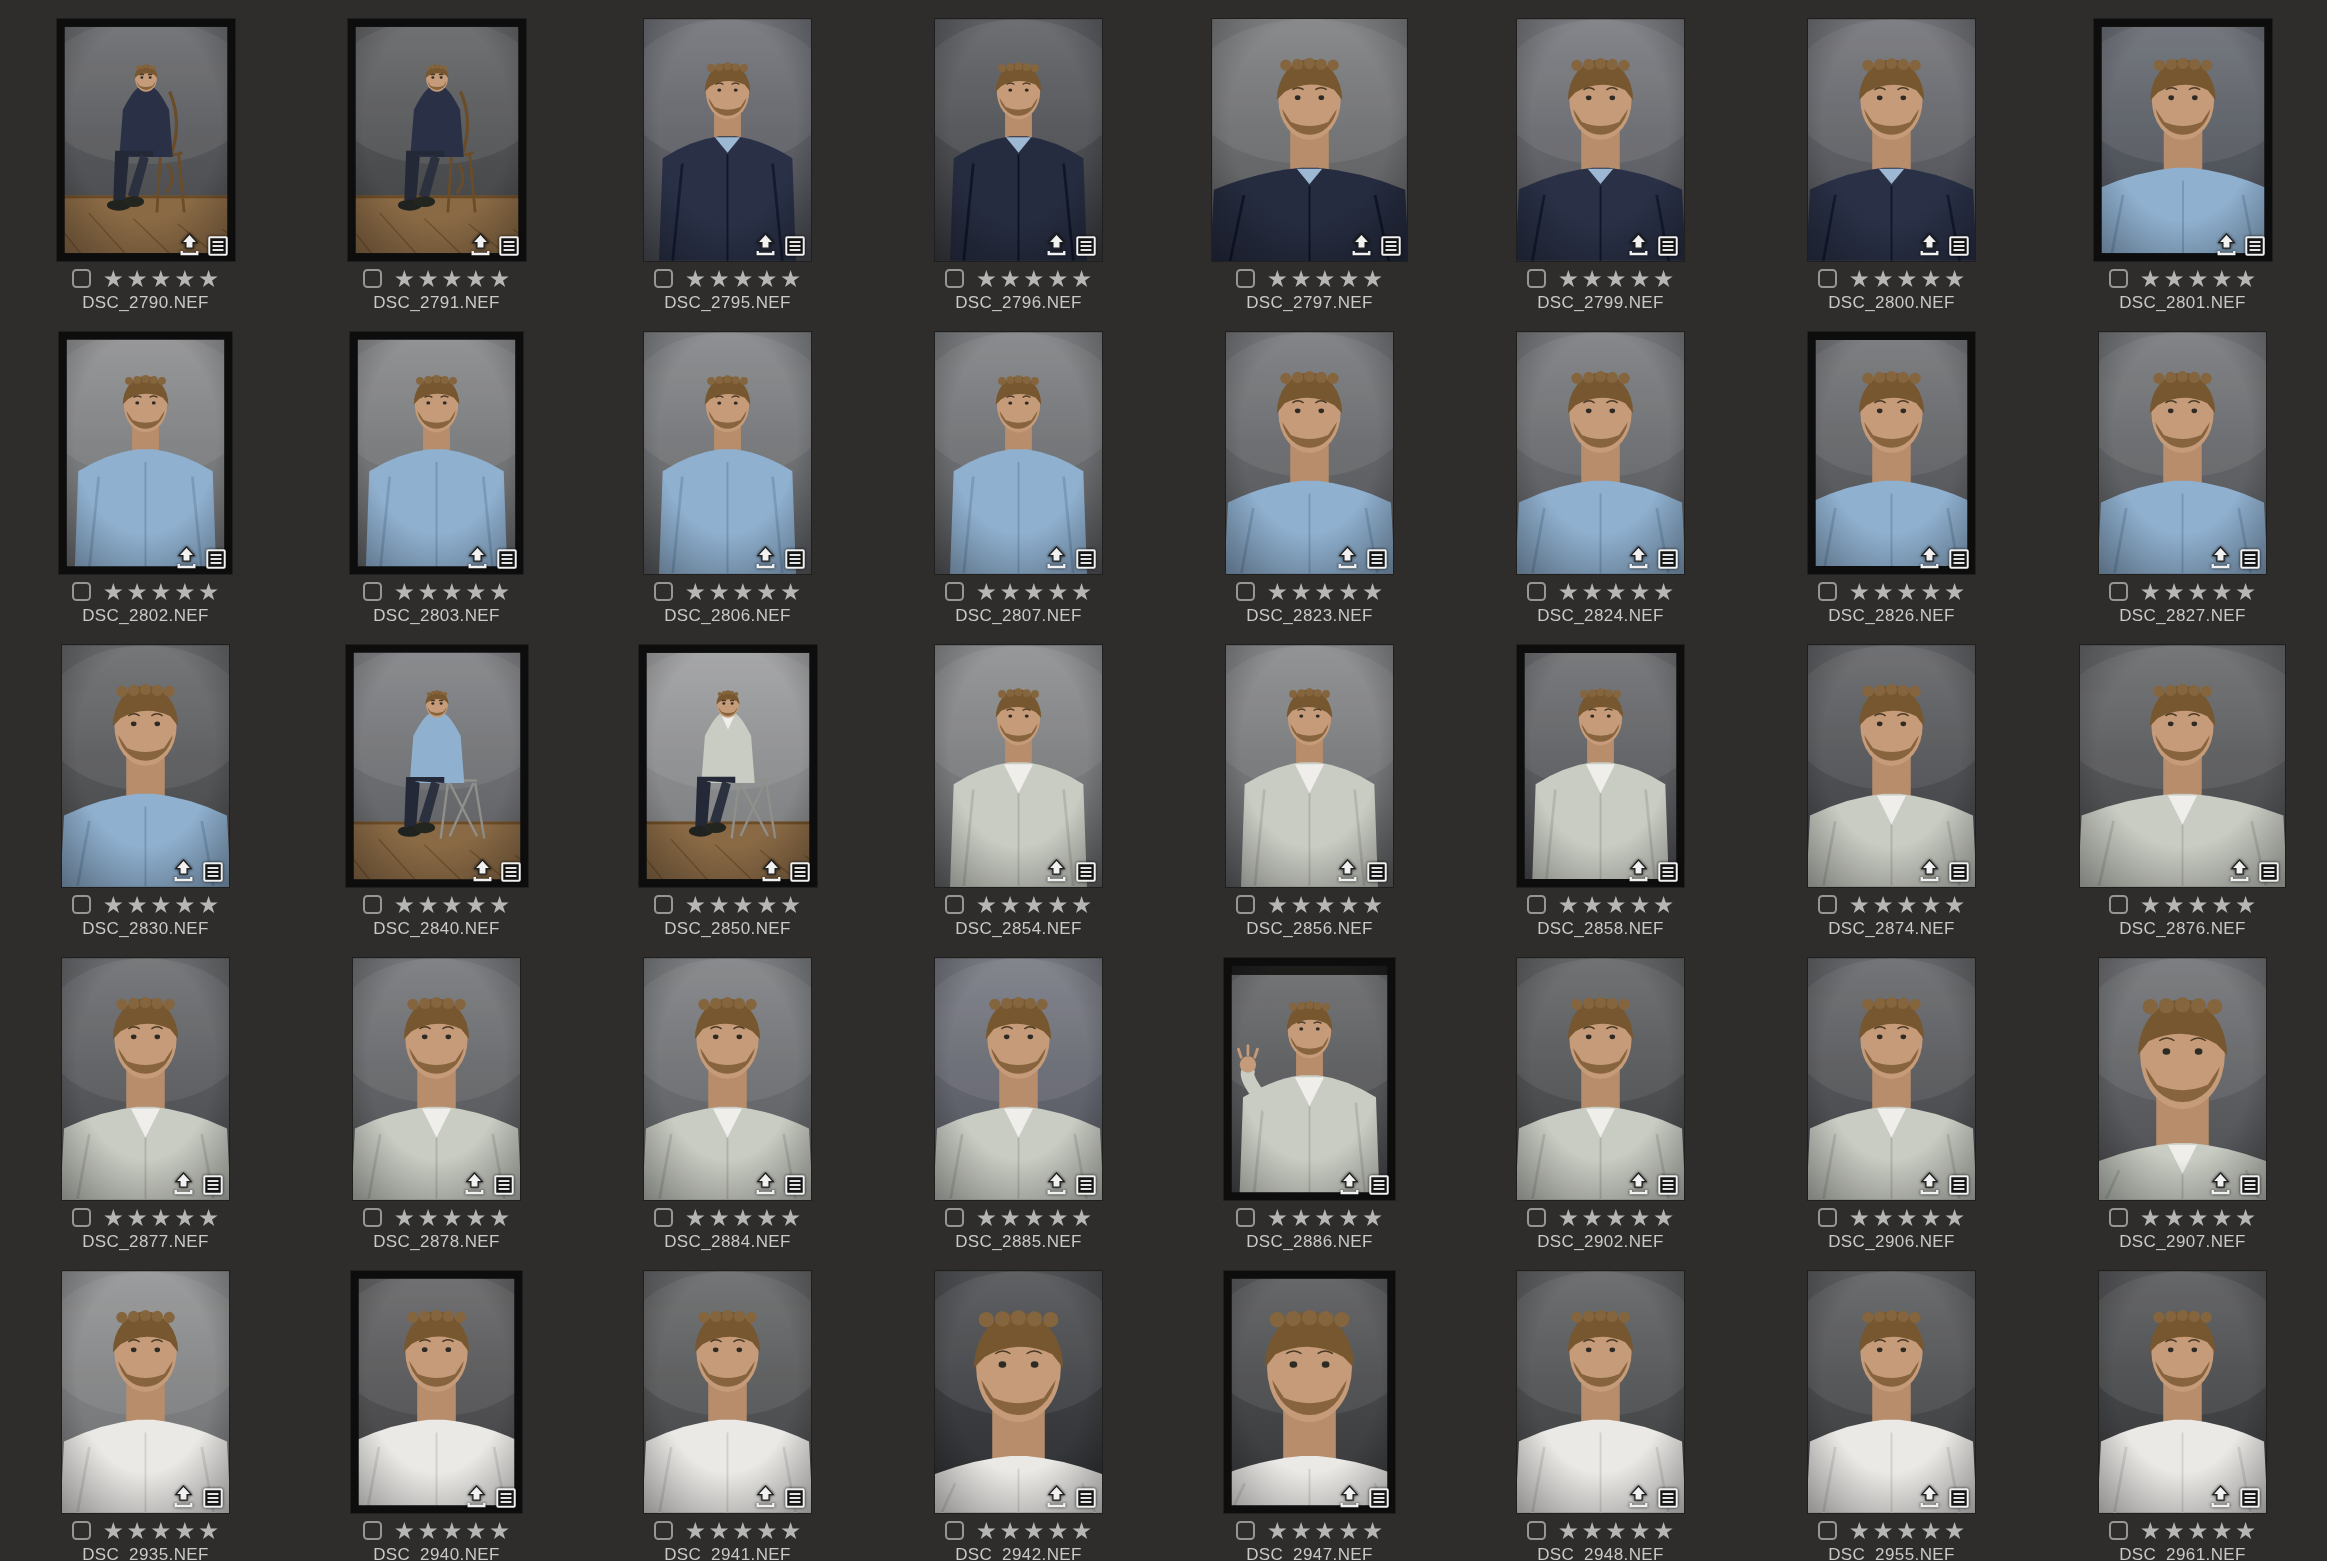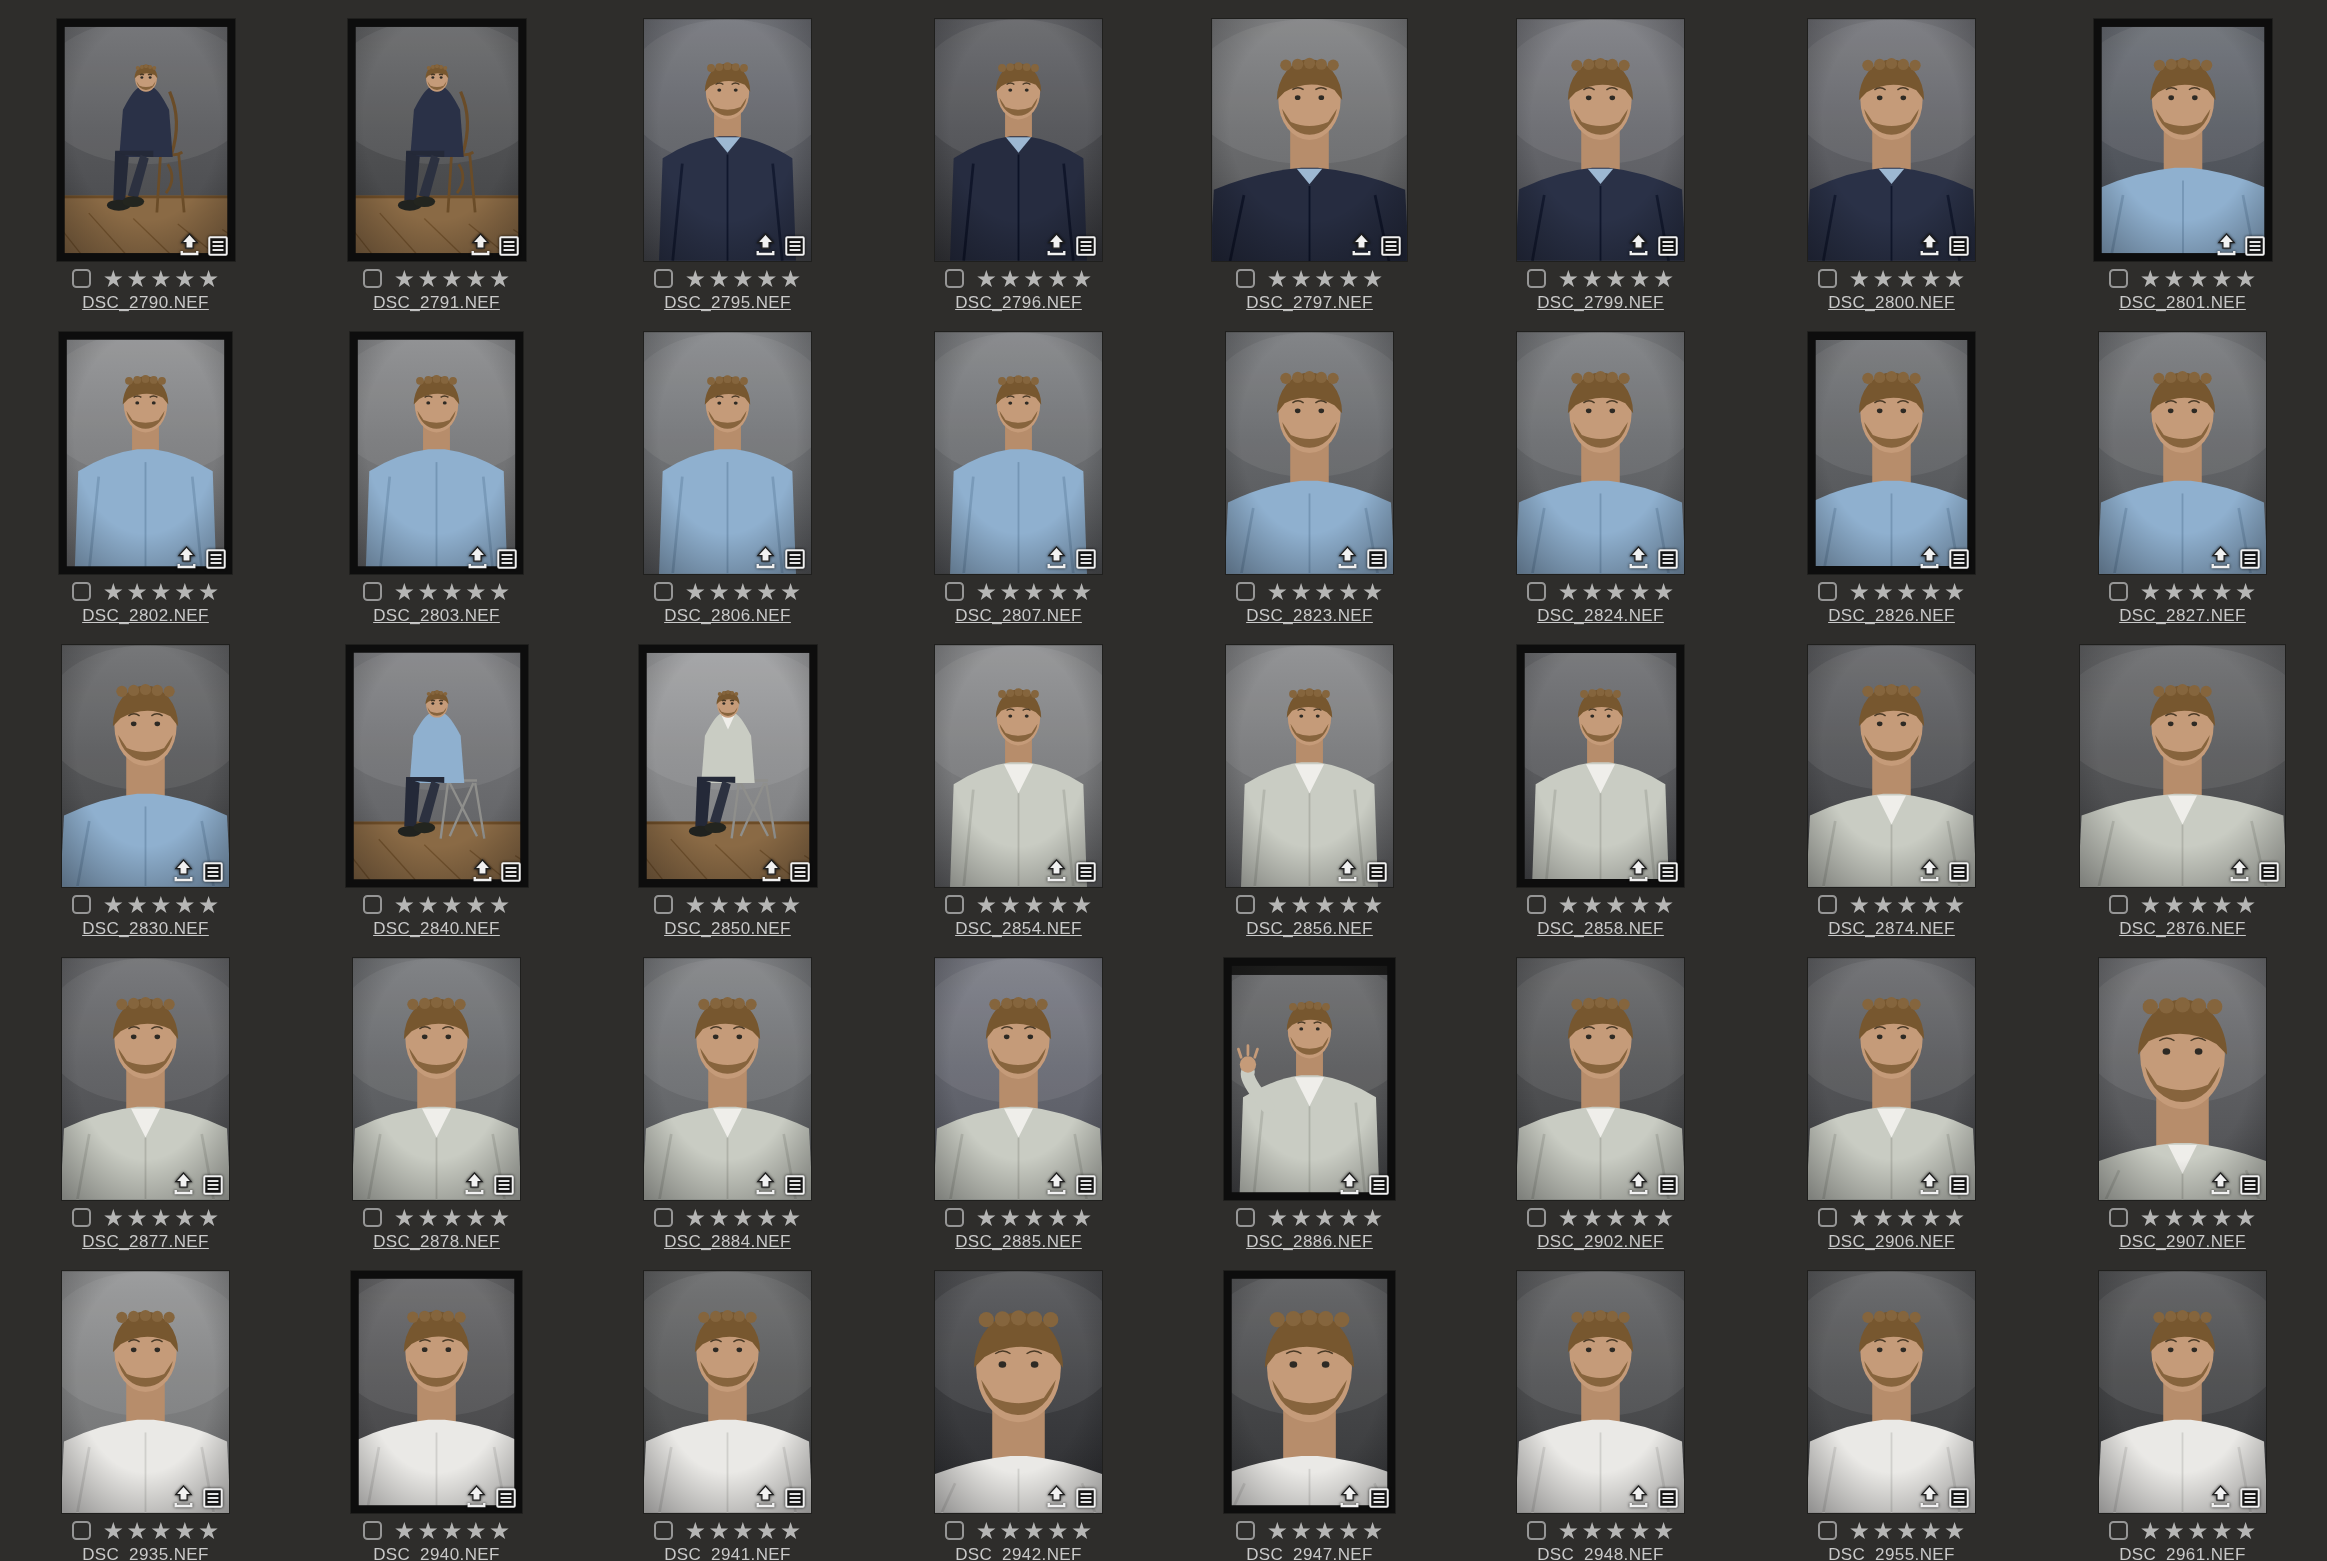--- a/index.html
+++ b/index.html
@@ -10,21 +10,21 @@
   .photo{position:relative;box-shadow:0 0 0 0.9px rgba(0,0,0,.35);cursor:pointer;}
   .photo svg{display:block;}
   .badges{position:absolute;right:6.4px;bottom:4.5px;display:flex;align-items:flex-end;gap:8.2px;
     filter:drop-shadow(0 0 1.8px rgba(0,0,0,.85));}
   .badges svg{display:block;}
   .meta-row{display:flex;align-items:center;margin-top:6.4px;height:23.6px;}
   .cbx{width:19px;height:19px;border:2.3px solid #969696;border-radius:4.5px;background:transparent;
     margin-right:11.8px;cursor:pointer;box-sizing:border-box;}
   .stars{display:flex;gap:2.7px;}
   .star{color:#b6b6b5;font-size:23.6px;line-height:22px;cursor:pointer;font-family:"DejaVu Sans",sans-serif;}
-  .fname{color:#c9c9c9;font-size:17px;letter-spacing:0.4px;margin-top:2.7px;white-space:nowrap;text-decoration:underline;}
+  .fname{color:#c9c9c9;font-size:17px;letter-spacing:0.4px;margin-top:2.7px;white-space:nowrap;}
 </style>
 </head>
 <body>
 
 <div id="grid">
   <div class="cell">
     <div class="photo-wrap">
       <div class="photo">
           <svg width="178" height="242" viewBox="0 0 196 266" xmlns="http://www.w3.org/2000/svg">
             <defs>

